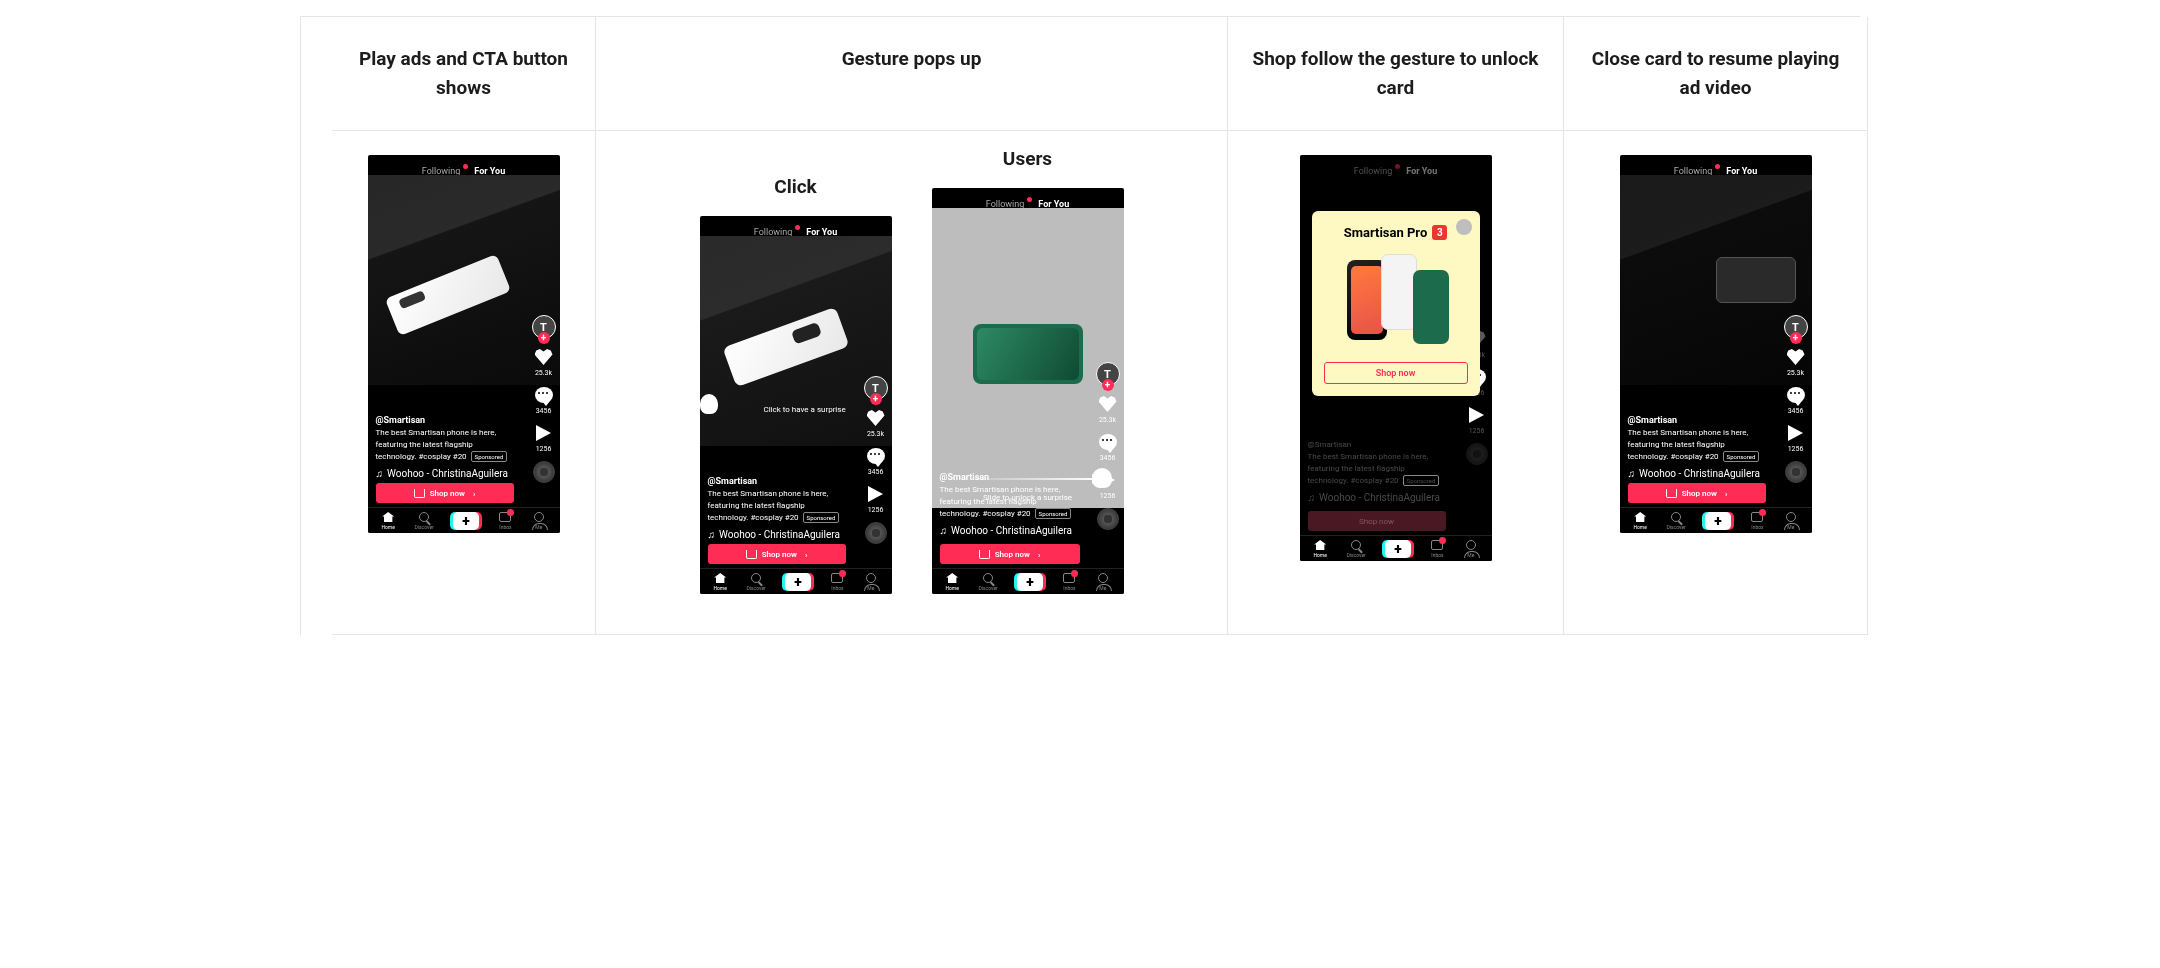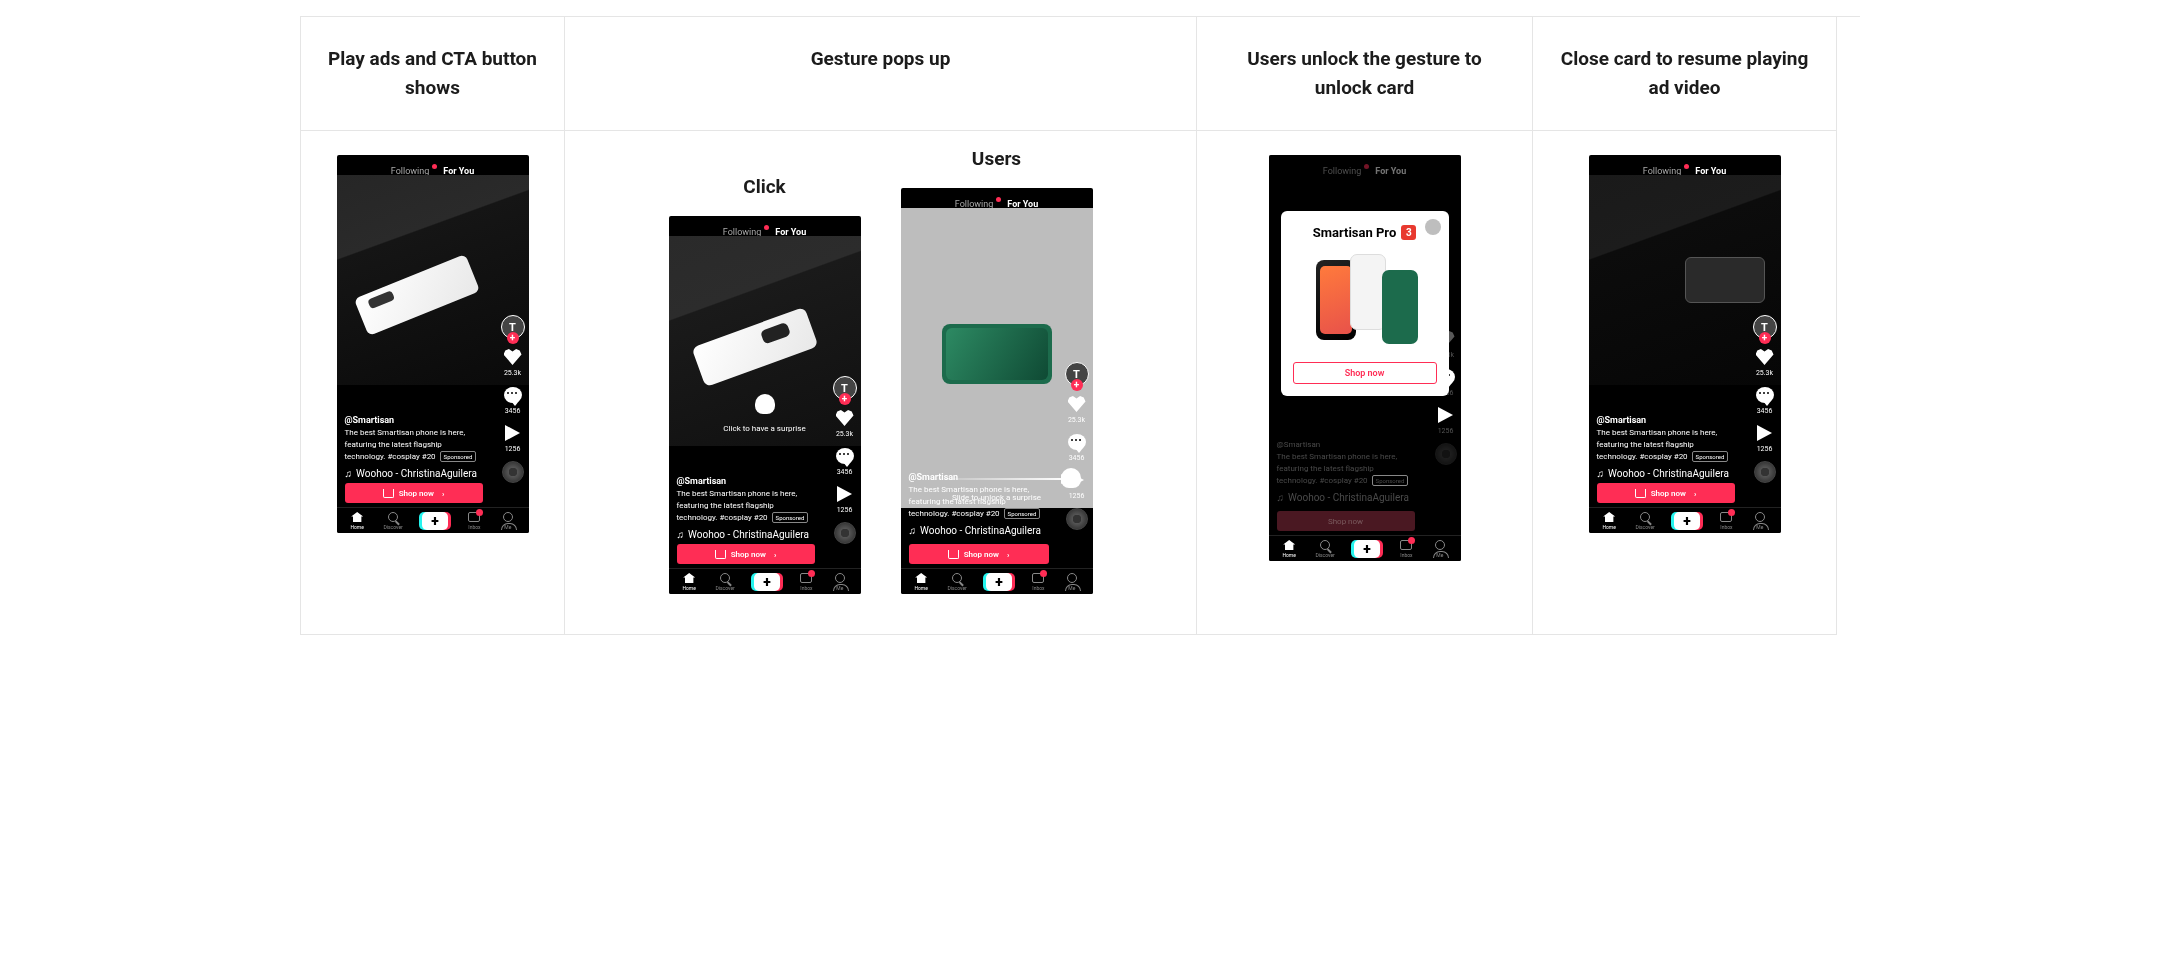--- a/index.html
+++ b/index.html
@@ -1,17 +1,17 @@
 <!DOCTYPE html>
 <html><head>
 <meta charset="utf-8">
 <style>
   * { box-sizing: border-box; margin: 0; padding: 0; }
   body { font-family: -apple-system, BlinkMacSystemFont, "Segoe UI", Roboto, Helvetica, Arial, sans-serif; background: #fff; padding: 16px 300px; }
-  .grid { display: grid; grid-template-columns: 264px 632px 336px 304px; grid-template-rows: auto auto; border-top: 1px solid #e5e5e5; border-left: 1px solid #e5e5e5; }
+  .grid { display: grid; grid-template-columns: 264px 632px 336px 304px; grid-template-rows: auto auto; border-top: 1px solid #e5e5e5; border-left: 1px solid #e5e5e5; padding-left: 31px; }
   .cell { border-right: 1px solid #e5e5e5; border-bottom: 1px solid #e5e5e5; }
   .header-cell { padding: 28px 20px; font-size: 19px; font-weight: 700; color: #1c1c1c; text-align: center; line-height: 1.5; }
   .content-cell { padding: 24px 0 40px 0; display: flex; justify-content: center; align-items: flex-start; gap: 0; }
   .gesture-wrap { display: flex; gap: 40px; }
   .gesture-col { display: flex; flex-direction: column; align-items: center; justify-content: flex-end; }
   .gesture-title { font-size: 19px; font-weight: 700; color: #1c1c1c; margin-bottom: 18px; }
 
   
   .phone { width: 192px; height: 378px; background: #000; position: relative; overflow: hidden; border-radius: 2px; color: #fff; font-size: 8px; }
   .phone.lg { height: 406px; }
@@ -71,21 +71,21 @@
   .search-icon{width:10px;height:10px;border:1.5px solid #888;border-radius:50%;position:relative;}
   .search-icon::after{content:"";position:absolute;width:5px;height:1.5px;background:#888;bottom:-2px;right:-3px;transform:rotate(45deg);}
   .create-btn{width:26px;height:18px;background:#fff;border-radius:5px;display:flex;align-items:center;justify-content:center;color:#000;font-weight:900;font-size:14px;box-shadow:-3px 0 0 #25f4ee,3px 0 0 #fe2c55;}
   .inbox-icon{width:12px;height:10px;border:1.5px solid #888;border-radius:2px;position:relative;}
   .inbox-badge{position:absolute;top:-4px;right:-4px;width:7px;height:7px;background:#ff2d55;border-radius:50%;}
   .me-icon{width:10px;height:10px;border:1.5px solid #888;border-radius:50%;position:relative;}
   .me-icon::after{content:"";position:absolute;top:10px;left:-3px;width:14px;height:6px;border:1.5px solid #888;border-bottom:none;border-radius:8px 8px 0 0;}
 
   
   .overlay{position:absolute;inset:0;background:rgba(0,0,0,0.55);}
-  .card{position:absolute;top:56px;left:12px;right:12px;background:#ffffff;border-radius:6px;padding:14px 12px 12px 12px;color:#000;display:flex;flex-direction:column;align-items:center;}
+  .card{position:absolute;top:56px;left:12px;right:12px;background:#fef9c3;border-radius:6px;padding:14px 12px 12px 12px;color:#000;display:flex;flex-direction:column;align-items:center;}
   .card-close{position:absolute;top:8px;right:8px;width:16px;height:16px;border-radius:50%;background:#bebebe;}
   .card-title{font-size:13px;font-weight:700;display:flex;align-items:center;gap:5px;margin-bottom:10px;}
   .badge3{width:15px;height:15px;background:#e8392f;color:#fff;border-radius:3px;display:flex;align-items:center;justify-content:center;font-size:10px;font-weight:700;}
   .product-img{width:110px;height:100px;position:relative;margin-bottom:12px;}
   .pp1{position:absolute;left:6px;top:10px;width:40px;height:80px;background:linear-gradient(160deg,#222,#000);border-radius:8px;}
   .pp1::before{content:"";position:absolute;top:6px;left:4px;right:4px;bottom:6px;background:linear-gradient(160deg,#ff7a3c,#e8524a);border-radius:5px;}
   .pp2{position:absolute;left:40px;top:4px;width:36px;height:76px;background:#f4f4f4;border-radius:7px;border:1px solid #ddd;}
   .pp3{position:absolute;right:2px;top:20px;width:36px;height:74px;background:#1c6b4c;border-radius:7px;}
   .card-cta{width:100%;height:22px;border:1px solid #ff2d55;color:#ff2d55;border-radius:3px;display:flex;align-items:center;justify-content:center;font-size:9px;font-weight:600;}
 
@@ -94,21 +94,21 @@
   .dimmed-rail .heart,.dimmed-rail .disc{filter:brightness(0.35);}
   .dimmed-rail .count{color:#555;}
 </style>
 </head>
 <body>
 
 <div class="grid">
 
   <div class="cell header-cell">Play ads and CTA button shows</div>
   <div class="cell header-cell">Gesture pops up</div>
-  <div class="cell header-cell">Users unlock the gesture to unlock card</div>
+  <div class="cell header-cell">Shop follow the gesture to unlock card</div>
   <div class="cell header-cell">Close card to resume playing ad video</div>
 
   <div class="cell content-cell">
     <div class="phone">
       <div class="ptop">
         <span class="following"><span>Following</span><span class="red-dot"></span></span>
         <span class="foryou">For You</span>
       </div>
       <div class="video-area va1">
         <div class="phone-render"></div>
@@ -186,21 +186,21 @@
         <div class="gesture-title">Click</div>
         <div class="phone">
           <div class="ptop">
               <span class="following"><span>Following</span><span class="red-dot"></span></span>
               <span class="foryou">For You</span>
             </div>
           <div class="video-area va2">
             <div style="position:absolute;top:90px;left:26px;width:120px;height:42px;background:linear-gradient(135deg,#fff,#e8e8e8);border-radius:7px;transform:rotate(-20deg);">
                 <div style="position:absolute;top:8px;left:70px;width:28px;height:14px;background:#222;border-radius:5px;"></div>
               </div>
-            <div style="position:absolute;top:158px;left:0;right:0;display:flex;flex-direction:column;align-items:center;">
+            <div style="position:absolute;top:158px;left:0;right:0;display:flex;flex-direction:row;align-items:center;">
               <span class="hand-icon"></span>
               <div class="gesture-label">Click to have a surprise</div>
             </div>
           </div>
           <div class="right-rail rr1">
             <div class="avatar-btn">T</div>
             <div class="rail-item">
                 <div class="rail-icon">
                   <div class="heart"></div>
                 </div>

